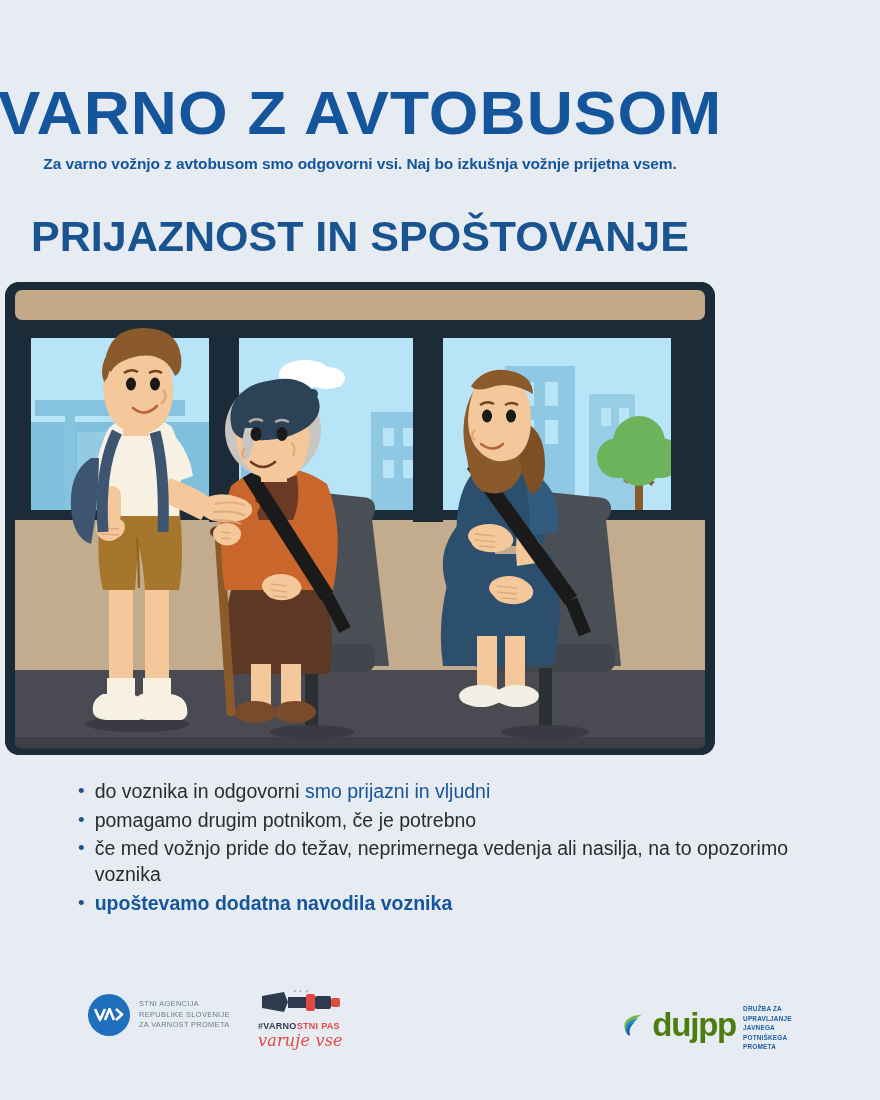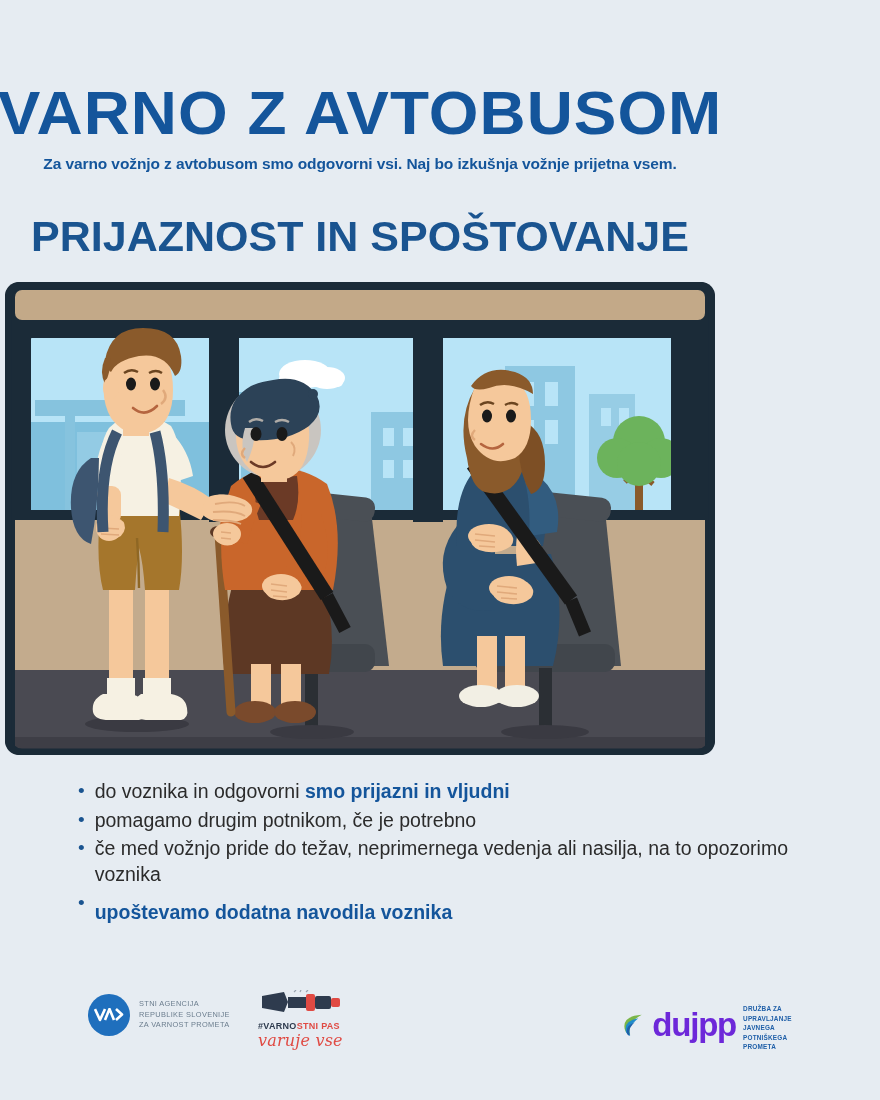--- a/index.html
+++ b/index.html
@@ -65,22 +65,22 @@
     margin-bottom:3px;
   }
   .dot {
     color:#1a5490;
     font-size:19px;
     line-height:1.3;
     margin-right:10px;
     flex:0 0 auto;
   }
   .btxt { flex:1 1 auto; }
-  .strong-blue { color:#14559b; font-weight:bold; }
-  .bullet.all-bold .btxt { color:#14559b; font-weight:bold;margin-top:9px; }
+  .strong-blue { color:#14559b; font-weight:normal; }
+  .bullet.all-bold .btxt { color:#14559b; font-weight:bold; }
 
   
   .footer {
     position:absolute;
     left:0; right:0;
     bottom:44px;
     height:64px;
   }
   .logo-avp {
     position:absolute; left:88px; top:2px;
@@ -107,21 +107,21 @@
   .belt-script {
     font-family:"DejaVu Serif", serif;
     font-style:italic; font-size:16px; color:#e04a43;
     margin-top:0px; letter-spacing:0.2px;
   }
   .logo-dujpp {
     position:absolute; left:622px; top:4px;
     display:flex; align-items:center; gap:7px;
   }
   .dujpp-word {
-    font-size:33px; font-weight:bold; color:#6d28d9;
+    font-size:33px; font-weight:bold; color:#4d7c0f;
     letter-spacing:-1.2px; line-height:1;
   }
   .dujpp-sub {
     font-size:6.4px; color:#1f5fa8; font-weight:bold;
     line-height:1.5; letter-spacing:0.2px; padding-top:8px;
   }
 </style>
 </head>
 <body>
 

